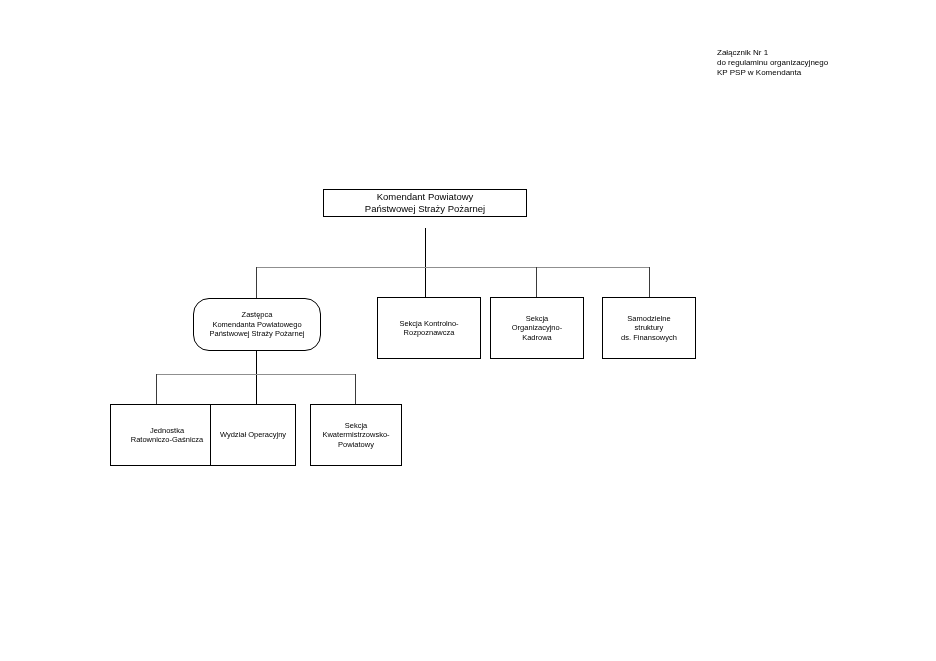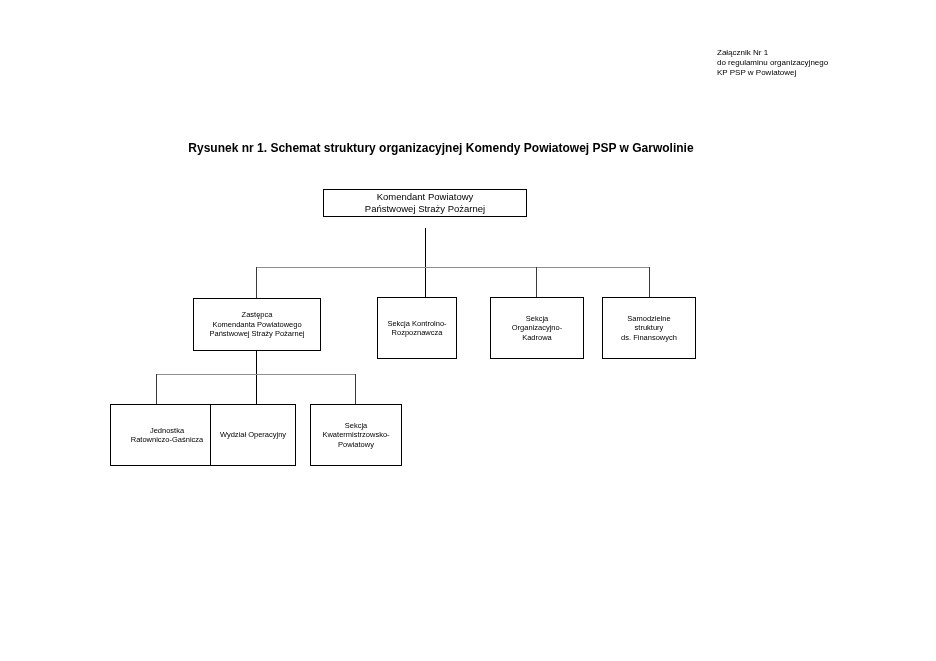--- a/index.html
+++ b/index.html
@@ -44,22 +44,22 @@
     background: #ffffff;
     display: flex;
     flex-direction: column;
     align-items: center;
     justify-content: center;
     text-align: center;
     font-size: 7.5px;
     line-height: 9.5px;
   }
   .n-komendant        { left: 323px; top: 189px; width: 204px; height: 28px; font-size: 9.5px; line-height: 12px; }
-  .n-zastepca         { left: 193px; top: 298px; width: 128px; height: 53px; }
-  .n-kontrolno        { left: 377px; top: 297px; width: 80px;  height: 62px; }
+  .n-zastepca         { left: 193px; top: 298px; width: 128px; height: 53px; border-radius: 16px; }
+  .n-kontrolno        { left: 377px; top: 297px; width: 104px;  height: 62px; }
   .n-organizacyjna    { left: 490px; top: 297px; width: 94px;  height: 62px; }
   .n-finanse          { left: 602px; top: 297px; width: 94px;  height: 62px; }
   .n-jrg              { left: 110px; top: 404px; width: 114px;  height: 62px; text-align: right; }
   .n-operacyjny       { left: 210px; top: 404px; width: 86px;  height: 62px; }
   .n-kwatermistrzowska{ left: 310px; top: 404px; width: 92px;  height: 62px; }
 
   
   .line { position: absolute; }
   .v    { width: 1px; background: #3a3a3a; }
   .h    { height: 1px; background: #8f8f8f; }
@@ -76,24 +76,23 @@
   .l-drop-kwater   { left: 355px; top: 374px; height: 30px; }
 </style>
 </head>
 <body>
 
 <div class="page">
 
   <div class="annotation">
     <div>Załącznik Nr 1</div>
     <div>do regulaminu organizacyjnego</div>
-    <div>KP PSP w Powiatowej</div>
+    <div>KP PSP w Komendanta</div>
   </div>
 
-  <div class="title">Rysunek nr 1. Schemat struktury organizacyjnej Komendy Powiatowej PSP w Garwolinie</div>
 
   <div class="line v stem l-stem-top"></div>
   <div class="line h l-h1"></div>
   <div class="line v l-drop-zastepca"></div>
   <div class="line v l-drop-org"></div>
   <div class="line v l-drop-fin"></div>
   <div class="line v stem l-stem-zastepca"></div>
   <div class="line h l-h2"></div>
   <div class="line v l-drop-jrg"></div>
   <div class="line v l-drop-kwater"></div>

